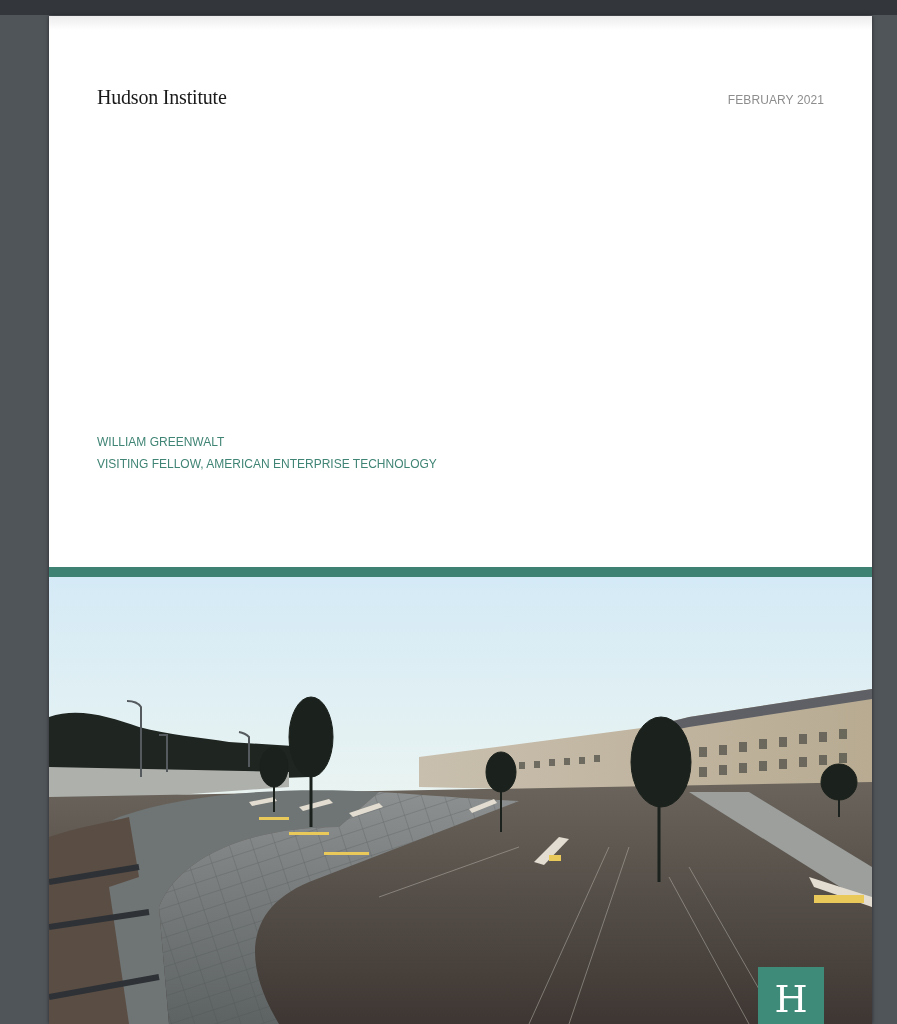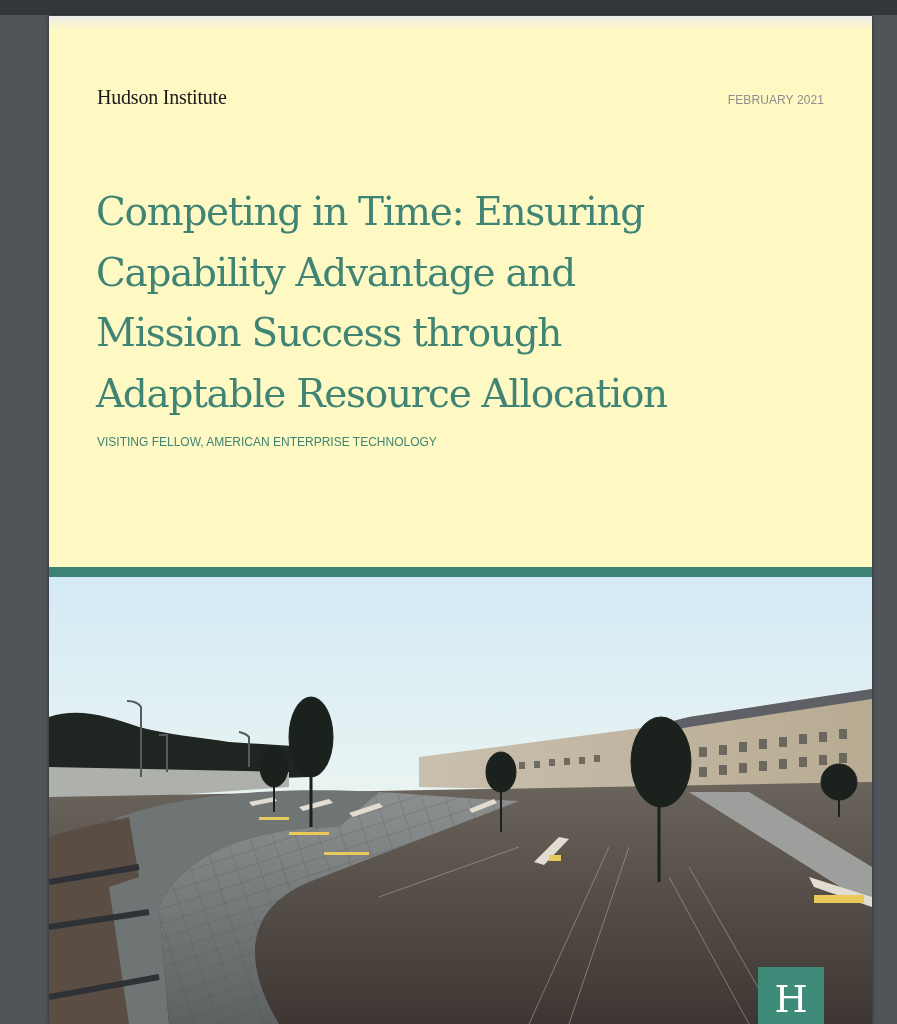--- a/index.html
+++ b/index.html
@@ -8,21 +8,21 @@
       background: #50555a;
       position: relative;
       font-family: "Liberation Sans", sans-serif;
     }
     .topbar {
       position: absolute; left: 0; top: 0; width: 897px; height: 15px;
       background: #33373b;
     }
     .page {
       position: absolute; left: 49px; top: 16px; width: 823px; height: 1008px;
-      background: #fef9c3;
+      background: #ffffff;
       box-shadow: 0 0 4px rgba(0,0,0,0.5);
       overflow: hidden;
     }
     .page::before {
       content: ""; position: absolute; left: 0; top: 0; right: 0; height: 14px;
       background: linear-gradient(#ececec, rgba(255,255,255,0));
     }
     .org {
       position: absolute; left: 48px; top: 70px;
       font-family: "Liberation Serif", serif; font-size: 20px; color: #1a1a1a;
@@ -64,28 +64,23 @@
   </style>
 </head>
 <body>
 
 <div class="topbar"></div>
 
 <div class="page">
   <div class="org">Hudson Institute</div>
   <div class="date">FEBRUARY 2021</div>
 
-  <h1 class="title">
-    <span>Competing in Time: Ensuring</span>
-    <span>Capability Advantage and</span>
-    <span>Mission Success through</span>
-    <span>Adaptable Resource Allocation</span>
-  </h1>
 
   <div class="author a1">
+    <div>WILLIAM GREENWALT</div>
     <div>VISITING FELLOW, AMERICAN ENTERPRISE TECHNOLOGY</div>
   </div>
   <div class="author a2">
   </div>
 
   <div class="band"></div>
 
   <svg class="photo" viewBox="0 0 823 447" preserveAspectRatio="none">
     <defs>
       <linearGradient id="sky" x1="0" y1="0" x2="0" y2="1">

